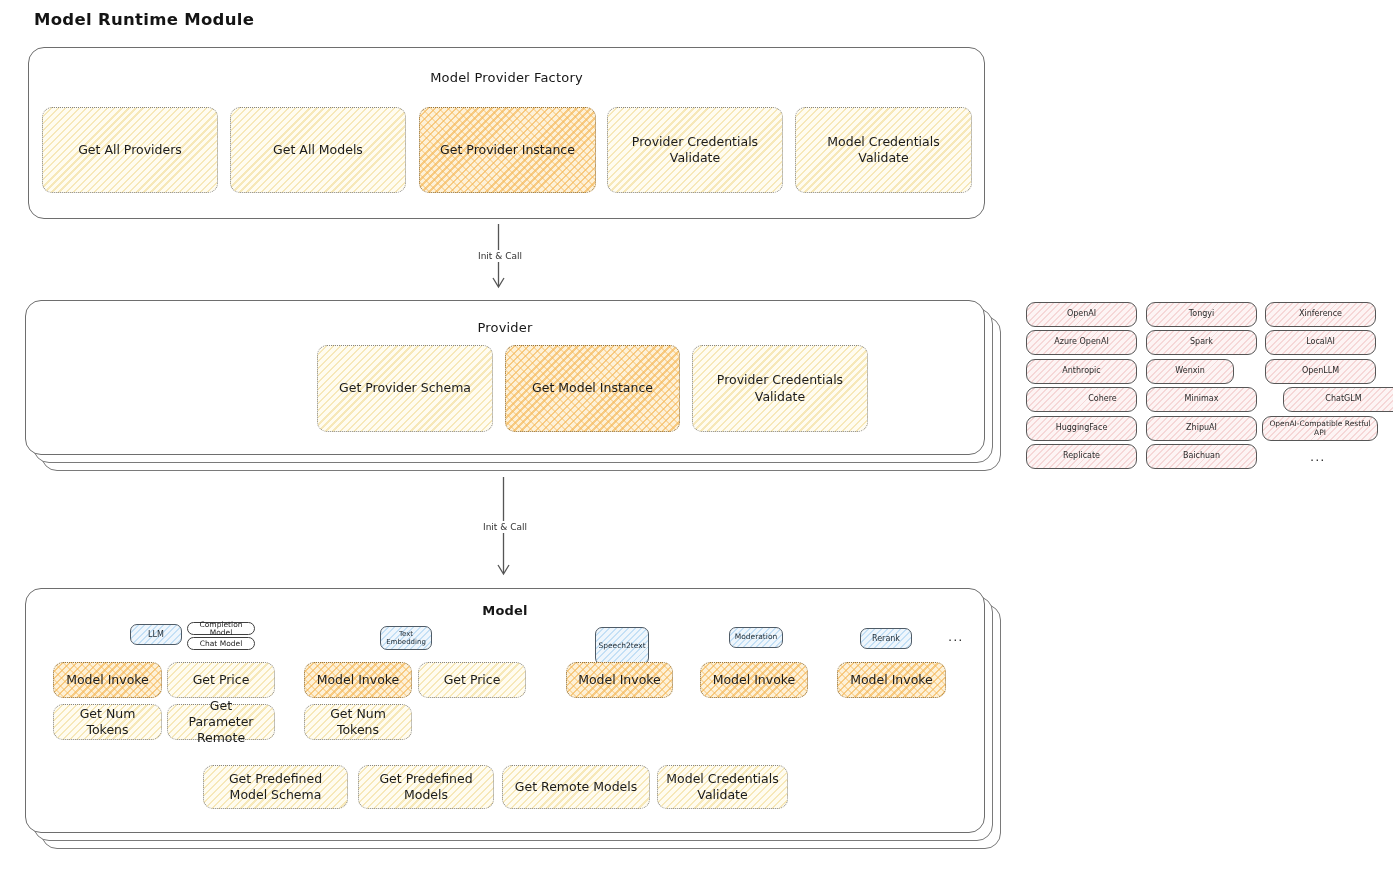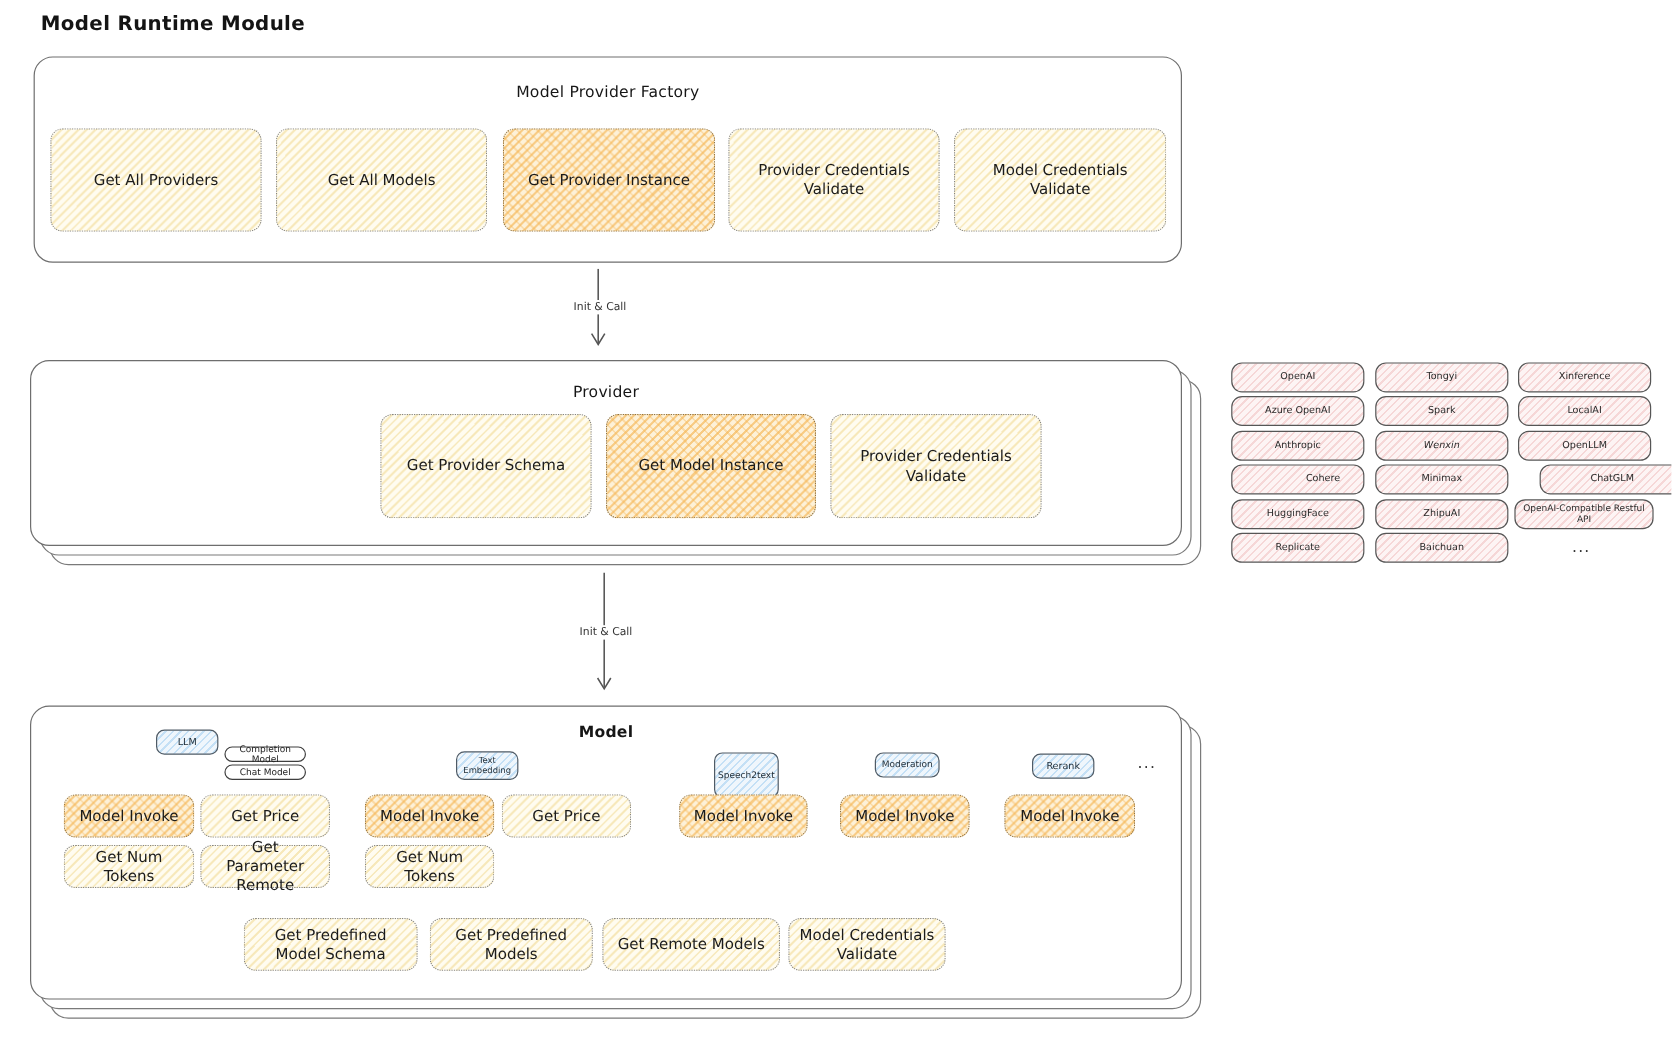--- a/index.html
+++ b/index.html
@@ -88,21 +88,21 @@
 
   <div class="pill" style="left:1026px;top:302px;width:111px;height:25px;">OpenAI</div>
   <div class="pill" style="left:1026px;top:330px;width:111px;height:25px;">Azure OpenAI</div>
   <div class="pill" style="left:1026px;top:359px;width:111px;height:25px;">Anthropic</div>
   <div class="pill" style="left:1026px;top:387px;width:111px;height:25px;padding-left:45px;">Cohere</div>
   <div class="pill" style="left:1026px;top:416px;width:111px;height:25px;">HuggingFace</div>
   <div class="pill" style="left:1026px;top:444px;width:111px;height:25px;">Replicate</div>
 
   <div class="pill" style="left:1146px;top:302px;width:111px;height:25px;">Tongyi</div>
   <div class="pill" style="left:1146px;top:330px;width:111px;height:25px;">Spark</div>
-  <div class="pill" style="left:1146px;top:359px;width:111px;height:25px;font-style:italic;">Wenxin</div>
+  <div class="pill" style="left:1146px;top:359px;width:88px;height:25px;">Wenxin</div>
   <div class="pill" style="left:1146px;top:387px;width:111px;height:25px;">Minimax</div>
   <div class="pill" style="left:1146px;top:416px;width:111px;height:25px;">ZhipuAI</div>
   <div class="pill" style="left:1146px;top:444px;width:111px;height:25px;">Baichuan</div>
 
   <div class="pill" style="left:1265px;top:302px;width:111px;height:25px;">Xinference</div>
   <div class="pill" style="left:1265px;top:330px;width:111px;height:25px;">LocalAI</div>
   <div class="pill" style="left:1265px;top:359px;width:111px;height:25px;">OpenLLM</div>
   <div class="pill" style="left:1283px;top:387px;width:121px;height:25px;">ChatGLM</div>
   <div class="pill" style="left:1262px;top:416px;width:116px;height:25px;font-size:7.5px;">OpenAI-Compatible Restful API</div>
   <div class="dots" style="left:1310px;top:449px;">...</div>
@@ -112,21 +112,21 @@
     <polyline points="3,88 8.5,97 14,88" fill="none" stroke="#555" stroke-width="1.3"></polyline>
   </svg>
   <div class="arrow-label" style="left:480px;top:521px;">Init &amp; Call</div>
 
   <div class="stack" style="left:41px;top:604px;width:960px;height:245px;"></div>
   <div class="stack" style="left:33px;top:596px;width:960px;height:245px;"></div>
   <div class="container" style="left:25px;top:588px;width:960px;height:245px;">
     <div class="ctitle" style="top:14px;font-weight:bold;">Model</div>
   </div>
 
-  <div class="tab" style="left:130px;top:608px;width:52px;height:21px;">LLM</div>
+  <div class="tab" style="left:130px;top:624px;width:52px;height:21px;">LLM</div>
   <div class="subtab" style="left:187px;top:622px;width:68px;height:13px;">Completion Model</div>
   <div class="subtab" style="left:187px;top:637px;width:68px;height:13px;">Chat Model</div>
   <div class="tab" style="left:380px;top:626px;width:52px;height:24px;font-size:7px;">Text Embedding</div>
   <div class="tab" style="left:595px;top:627px;width:54px;height:38px;font-size:7.5px;">Speech2text</div>
   <div class="tab" style="left:729px;top:627px;width:54px;height:21px;font-size:7.5px;">Moderation</div>
   <div class="tab" style="left:860px;top:628px;width:52px;height:21px;">Rerank</div>
   <div class="dots" style="left:948px;top:629px;">...</div>
 
   <div class="node orange" style="left:53px;top:662px;width:109px;height:36px;">Model Invoke</div>
   <div class="node yellow" style="left:167px;top:662px;width:108px;height:36px;">Get Price</div>

